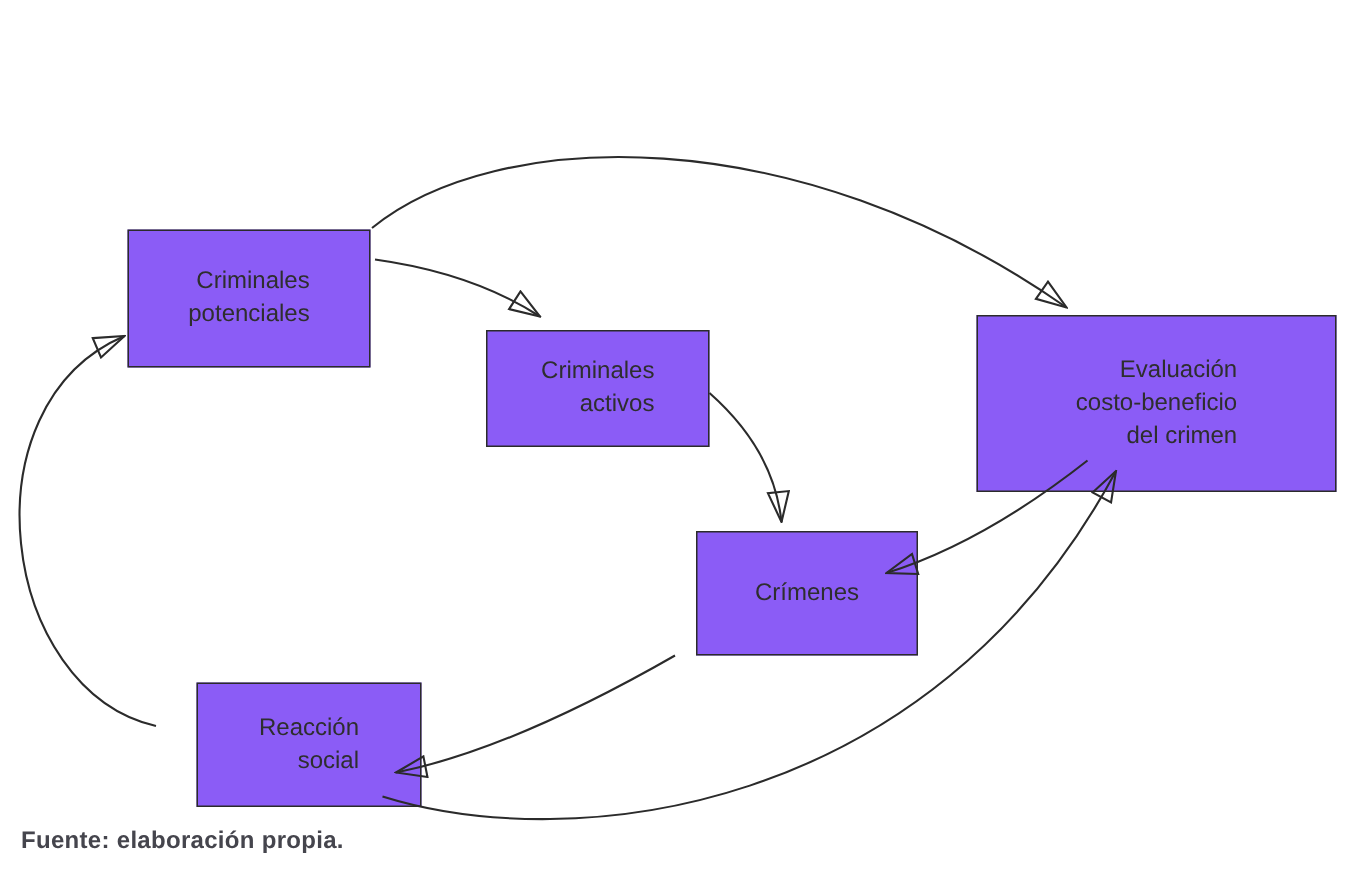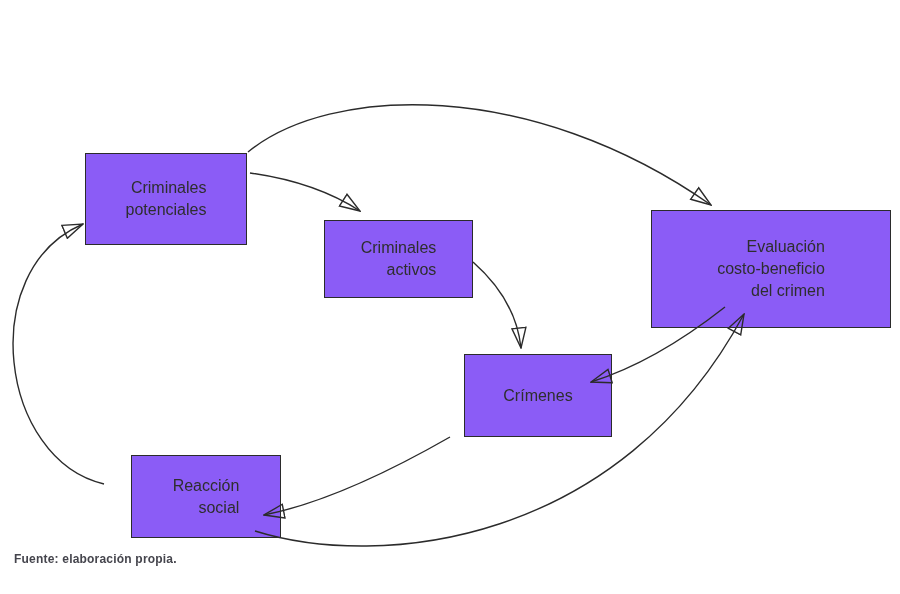--- a/index.html
+++ b/index.html
@@ -40,21 +40,21 @@
     position:absolute;left:0;top:0;width:900px;height:594px;
     z-index:2;pointer-events:none;
   }
   .arrows path{
     fill:none;
     stroke:#2B2B2B;
     stroke-width:1.4;
   }
   .footer-text{
     position:absolute;left:14px;top:552px;
-    font-size:12px;
+    font-size:16px;
     font-weight:600;
     color:#45454D;
     letter-spacing:0.2px;
   }
 </style>
 </head>
 <body>
 
 <div class="page">
 

